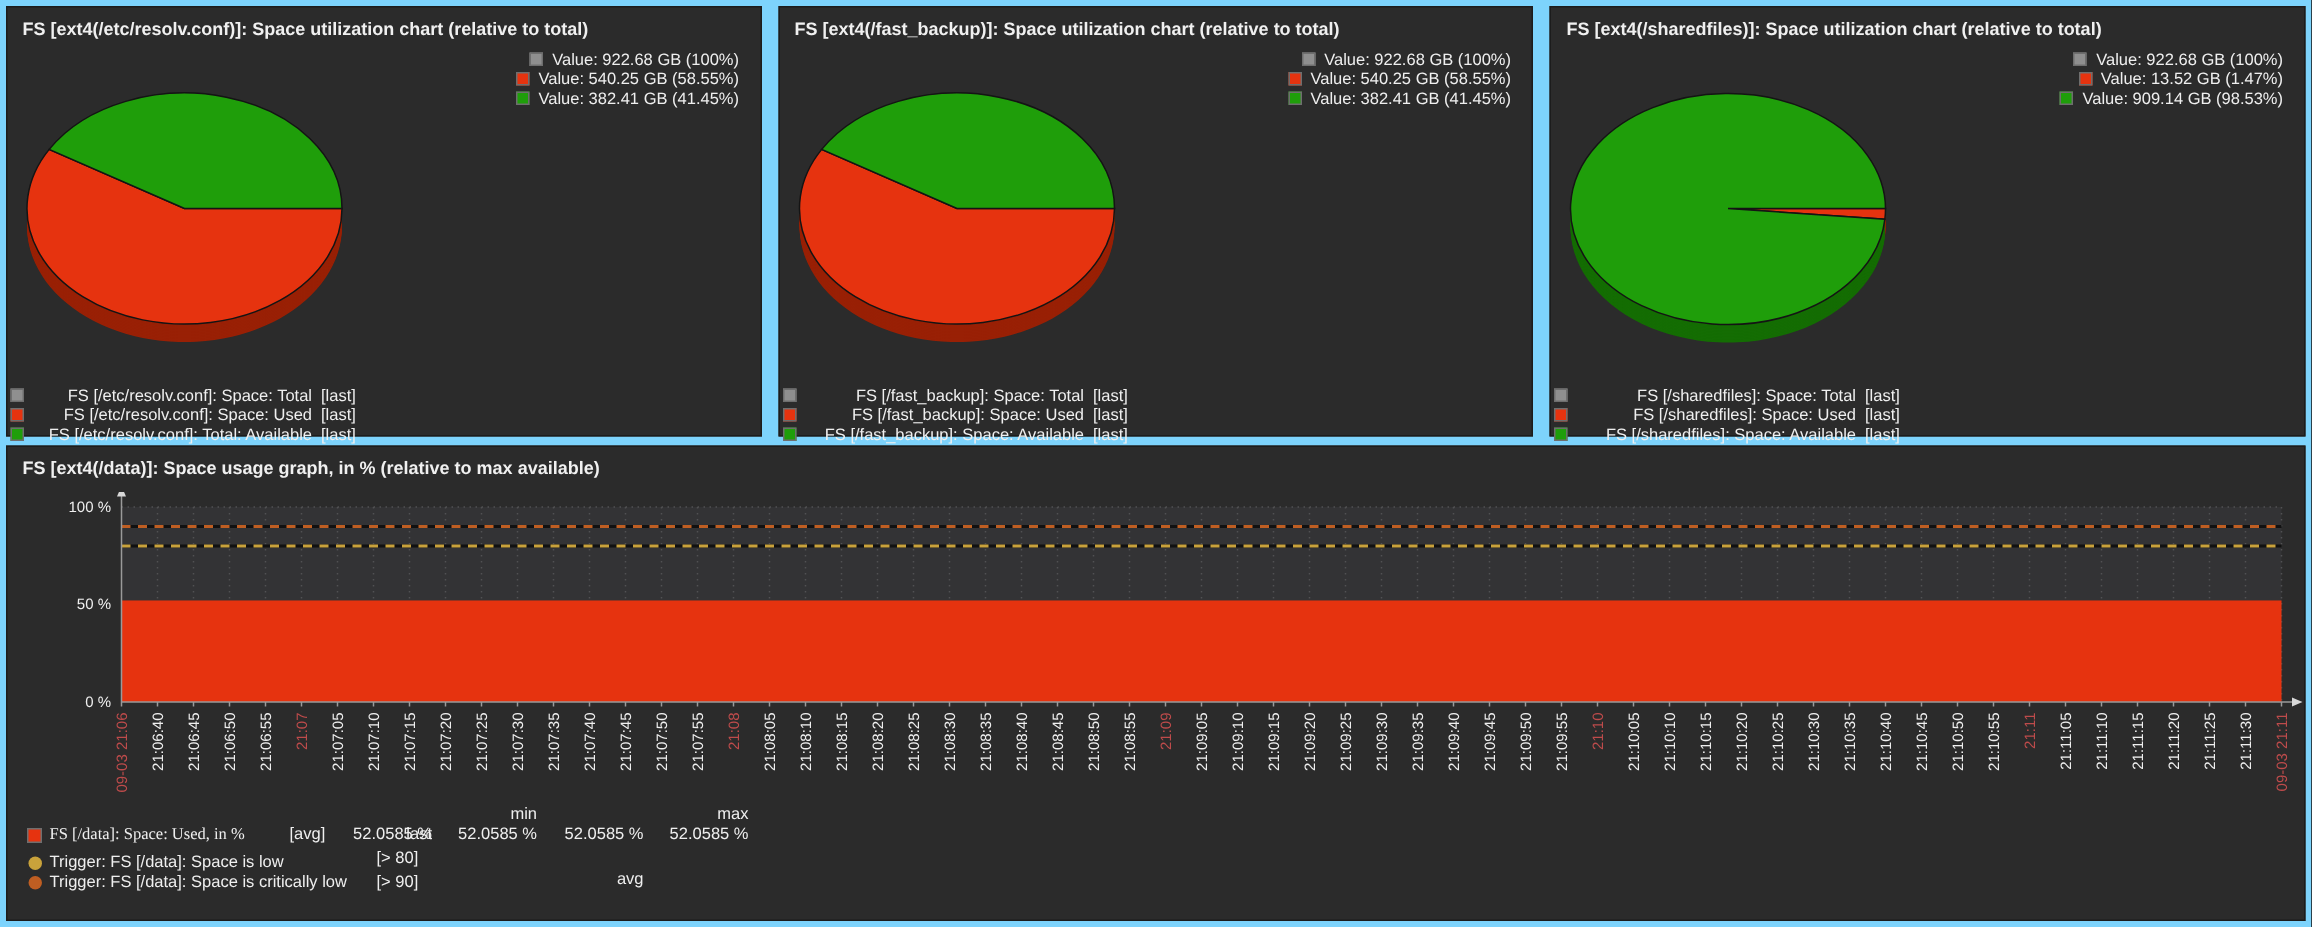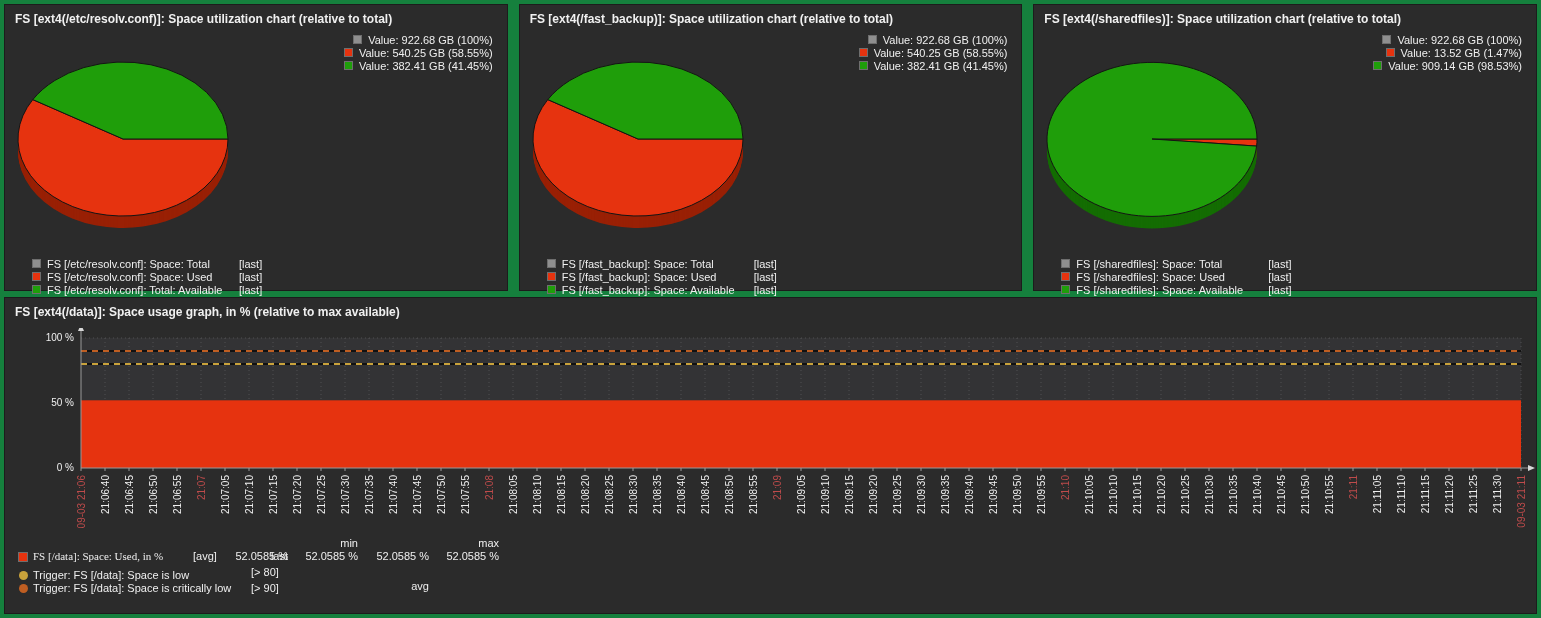--- a/index.html
+++ b/index.html
@@ -1,31 +1,31 @@
 <!DOCTYPE html>
 <html><head>
 <meta charset="utf-8">
 <style>
   html,body{margin:0;padding:0;background:#090909;}
   #screen{
-    width:1541px;height:618px;background:#15803d;box-sizing:border-box;
+    width:1541px;height:618px;background:#7dd3fc;box-sizing:border-box;
     padding:4px;display:flex;flex-direction:column;gap:6px;
     font-family:"Liberation Sans",sans-serif;color:#EFEFEF;
     position:relative;overflow:hidden;
   }
   .top-row{display:flex;gap:11px;height:304px;}
   .panel{background:#2B2B2B;position:relative;border:1px solid #1C1C1C;box-sizing:border-box;}
   .pie-panel{flex:1;}
   .graph-panel{height:335px;}
   .panel-title{margin:0;padding:7px 0 0 10px;font-size:12px;font-weight:bold;color:#F0F0F0;letter-spacing:0;}
   .value-legend{position:absolute;top:28px;right:14px;}
   .vl-row{display:flex;justify-content:flex-end;align-items:center;gap:6px;height:13px;font-size:11px;color:#EFEFEF;white-space:nowrap;}
   .swatch{width:9px;height:9px;display:inline-block;border:1px solid #6E6E6E;box-sizing:border-box;flex:none;}
   .pie-svg{position:absolute;left:0;top:46px;}
-  .series-legend{position:absolute;left:27px;top:252px;}
+  .series-legend{position:absolute;left:2px;top:252px;text-align:right;}
   .sl-row{display:flex;align-items:center;gap:6px;height:13px;font-size:11px;white-space:nowrap;}
   .sl-label{width:186px;}
   .sl-fn{color:#EFEFEF;}
   #graph-svg{position:absolute;left:0;top:30px;}
   #graph-legend{position:absolute;left:0;top:0;width:100%;height:100%;font-size:11px;}
   #graph-legend span, #graph-legend i{position:absolute;white-space:nowrap;font-style:normal;}
   .gl-swatch{width:10px;height:10px;border:1px solid #6E6E6E;box-sizing:border-box;}
   .gl-bullet{width:9px;height:9px;border-radius:50%;}
 </style>
 </head>

